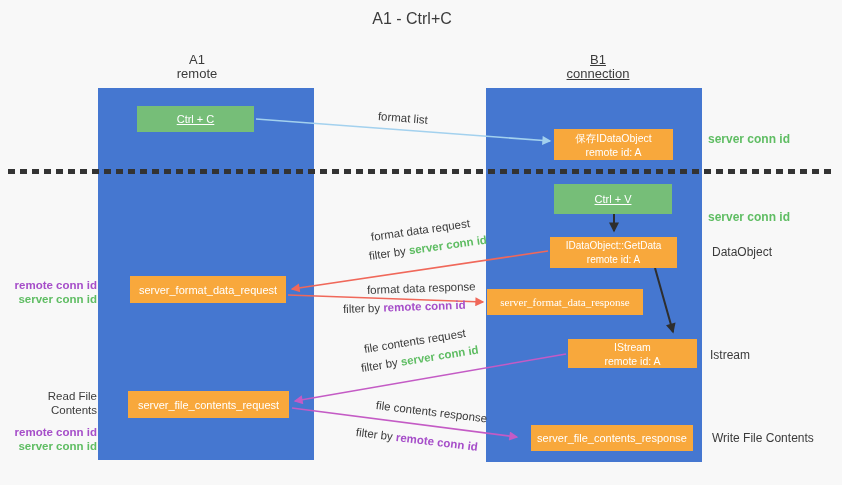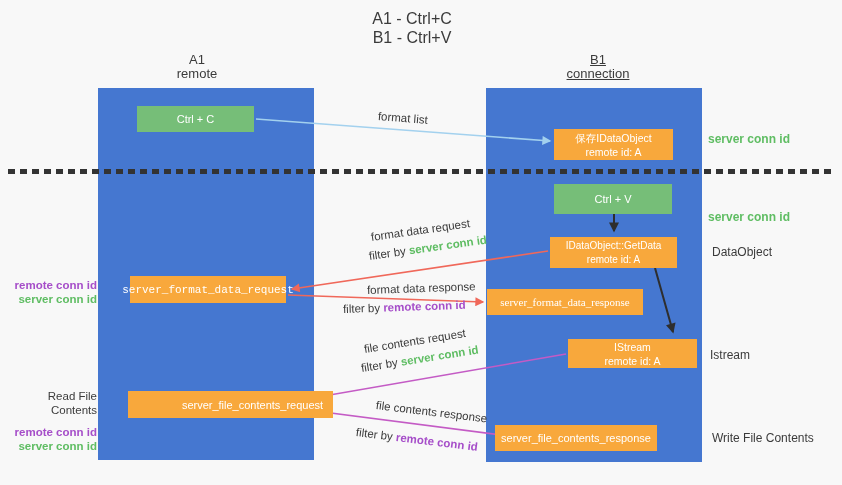--- a/index.html
+++ b/index.html
@@ -16,39 +16,38 @@
   .title{position:absolute; left:0; top:9px; width:824px; text-align:center;
     font-size:16px; line-height:19px; color:var(--text-dark);}
   .col-header{position:absolute; top:53px; width:100px; text-align:center;
     font-size:13px; line-height:14px; color:var(--text-dark); z-index:5;}
   .lane{position:absolute; background:var(--lane-blue); z-index:1;}
   .arrows{position:absolute; left:0; top:0; z-index:2;}
   .divider{position:absolute; left:8px; top:169px; width:827px; height:5px; z-index:4;
     background-image:repeating-linear-gradient(to right, var(--divider) 0 7px, transparent 7px 12px);}
   .box{position:absolute; display:flex; flex-direction:column; align-items:center;
     justify-content:center; color:#fff; text-align:center; font-size:11px; line-height:14px; z-index:3;}
-  .box.green{background:var(--box-green);}
+  .box.green{background:var(--box-green);text-decoration:underline;}
   .box.orange{background:var(--box-orange);}
   .lbl{position:absolute; font-size:11.5px; white-space:nowrap; color:var(--text-dark);
     z-index:5; transform-origin:left center;}
   .green-t{color:var(--text-green); font-weight:700;}
   .purple-t{color:var(--text-purple); font-weight:700;}
   .side{position:absolute; font-size:12px; white-space:nowrap; z-index:5;}
   .left-block{position:absolute; left:0; width:97px; text-align:right; font-size:11.5px;
     line-height:14px; z-index:5;}
   .left-block .caption{color:var(--text-dark); margin-bottom:8px;}
 </style>
 </head>
 <body>
 
 <div class="canvas">
 
   <div class="title">
     <div>A1 - Ctrl+C</div>
-    <div>B1 - Ctrl+V</div>
   </div>
 
   <div class="col-header" style="left:147px;">
     <div>A1</div>
     <div>remote</div>
   </div>
   <div class="col-header" style="left:548px;text-decoration:underline;">
     <div>B1</div>
     <div>connection</div>
   </div>
@@ -89,34 +88,34 @@
     <span>保存IDataObject</span>
     <span>remote id: A</span>
   </div>
   <div class="box green" style="left:554px;top:184px;width:118px;height:30px;">
     <span>Ctrl + V</span>
   </div>
   <div class="box orange" style="left:550px;top:237px;width:127px;height:31px;font-size:10px;">
     <span>IDataObject::GetData</span>
     <span>remote id: A</span>
   </div>
-  <div class="box orange" style="left:130px;top:276px;width:156px;height:27px;font-family:Liberation Mono, monospace;">
+  <div class="box orange" style="left:130px;top:276px;width:156px;height:27px;">
     <span>server_format_data_request</span>
   </div>
   <div class="box orange" style="left:487px;top:289px;width:156px;height:26px;font-family:Liberation Serif, serif;">
     <span>server_format_data_response</span>
   </div>
   <div class="box orange" style="left:568px;top:339px;width:129px;height:29px;font-size:10.5px;">
     <span>IStream</span>
     <span>remote id: A</span>
   </div>
-  <div class="box orange" style="left:128px;top:391px;width:161px;height:27px;padding-left:44px;">
+  <div class="box orange" style="left:128px;top:391px;width:161px;height:27px;">
     <span>server_file_contents_request</span>
   </div>
-  <div class="box orange" style="left:495px;top:425px;width:162px;height:26px;">
+  <div class="box orange" style="left:531px;top:425px;width:162px;height:26px;">
     <span>server_file_contents_response</span>
   </div>
 
   <div class="lbl" style="left:378px;top:110px;transform:rotate(4.5deg);">format list</div>
 
   <div class="lbl" style="left:371px;top:231px;transform:rotate(-8deg);">format data request</div>
   <div class="lbl" style="left:369px;top:250px;transform:rotate(-8deg);">
     <span>filter by </span><span class="green-t">server conn id</span>
   </div>
 

